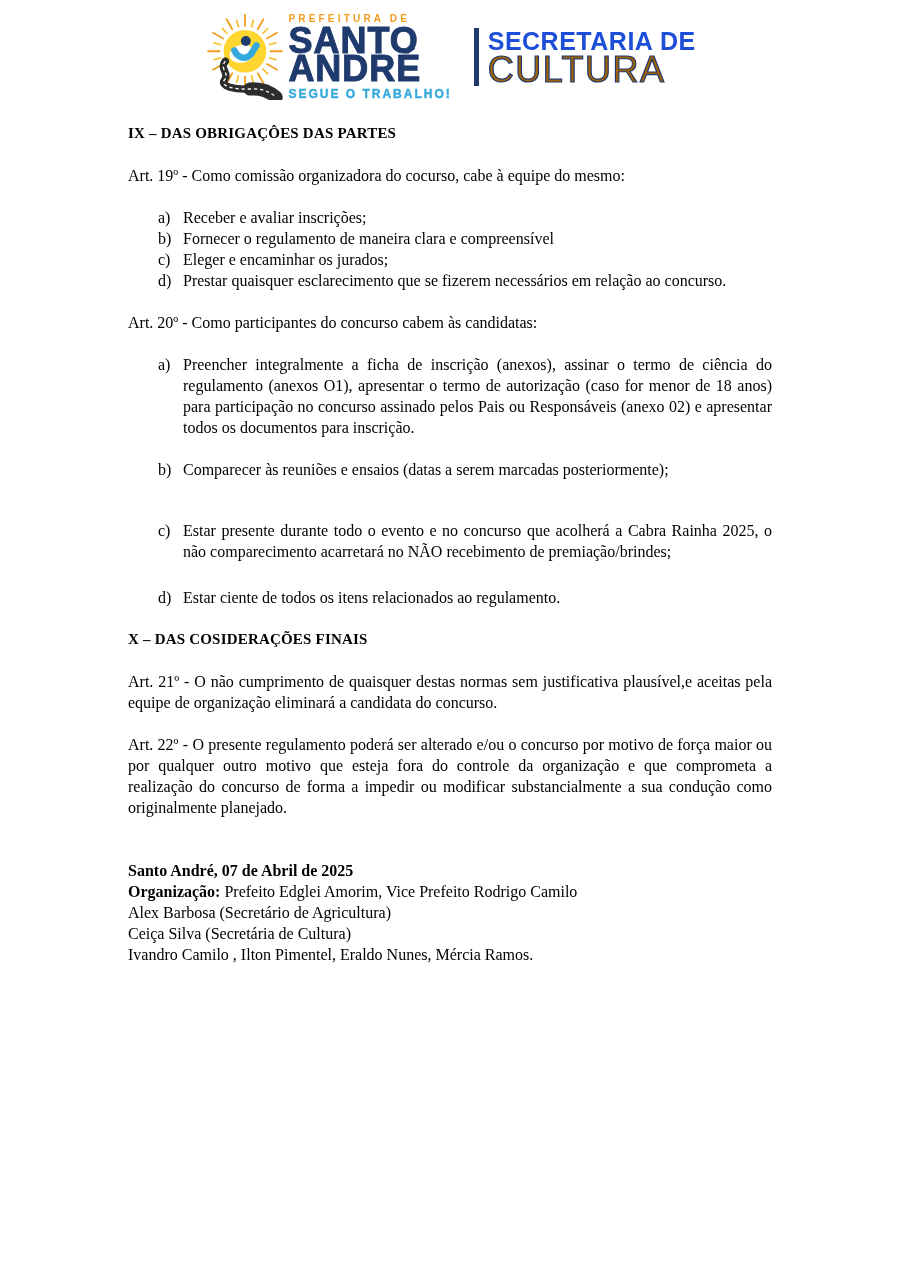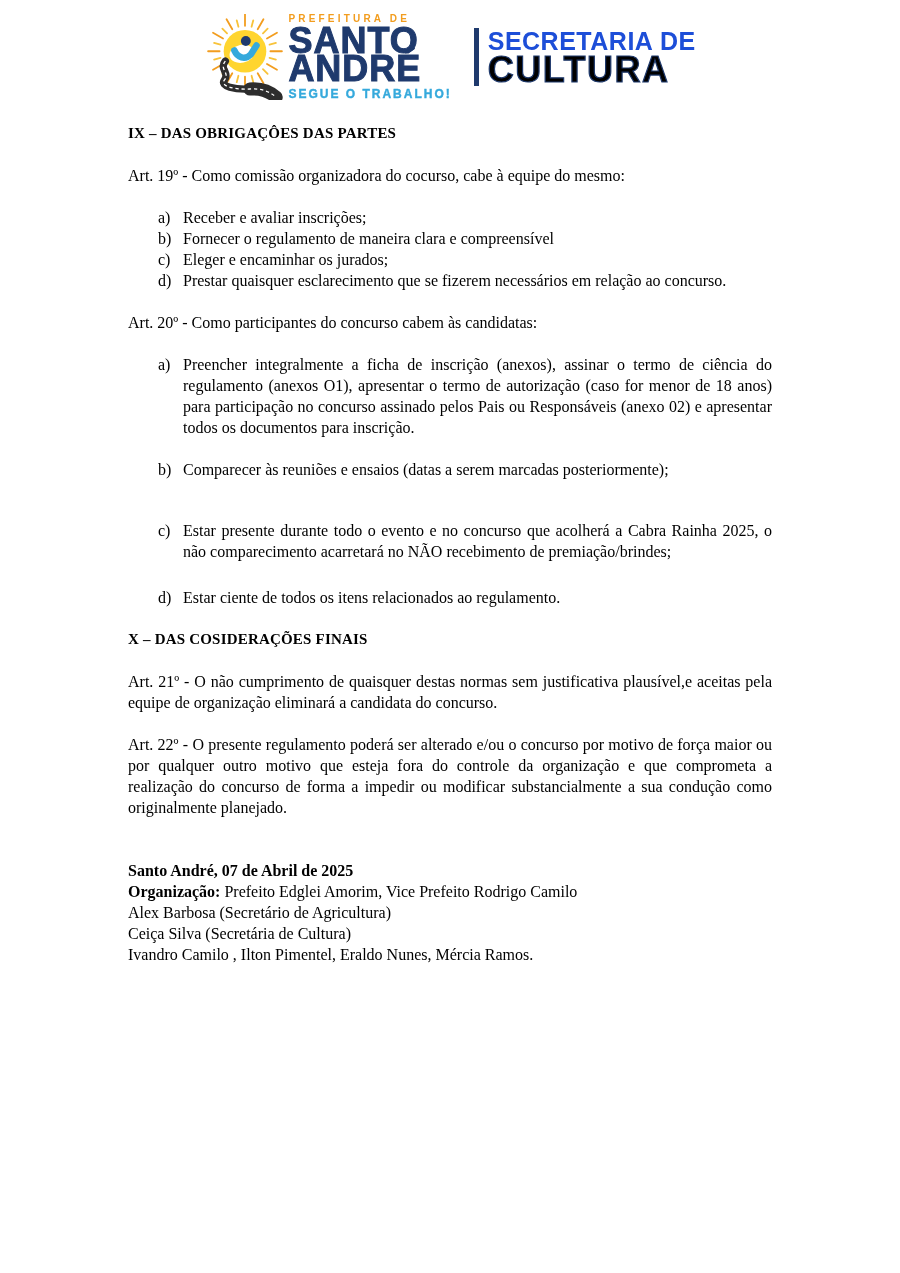--- a/index.html
+++ b/index.html
@@ -43,21 +43,21 @@
     -webkit-text-stroke: 0.4px #35a9dc;
   }
   .logo-right { display: flex; align-items: center; gap: 9px; }
   .vbar { width: 5px; height: 58px; background: #1f3a6d; }
   .logo-right-text { display: flex; flex-direction: column; }
   .secretaria {
     font-size: 25px; color: #1d4ed8; font-weight: bold;
     letter-spacing: 0.5px; line-height: 25px; white-space: nowrap;
   }
   .cultura {
-    font-size: 36px; color: #000000; font-weight: bold;
+    font-size: 36px; color: #a16207; font-weight: normal;
     letter-spacing: 1.5px; line-height: 32px; white-space: nowrap;
     -webkit-text-stroke: 1.2px #1f3a6d;
   }
 
   
   .content {
     padding: 0 128px;
     font-size: 16px;
     line-height: 21px;
   }

